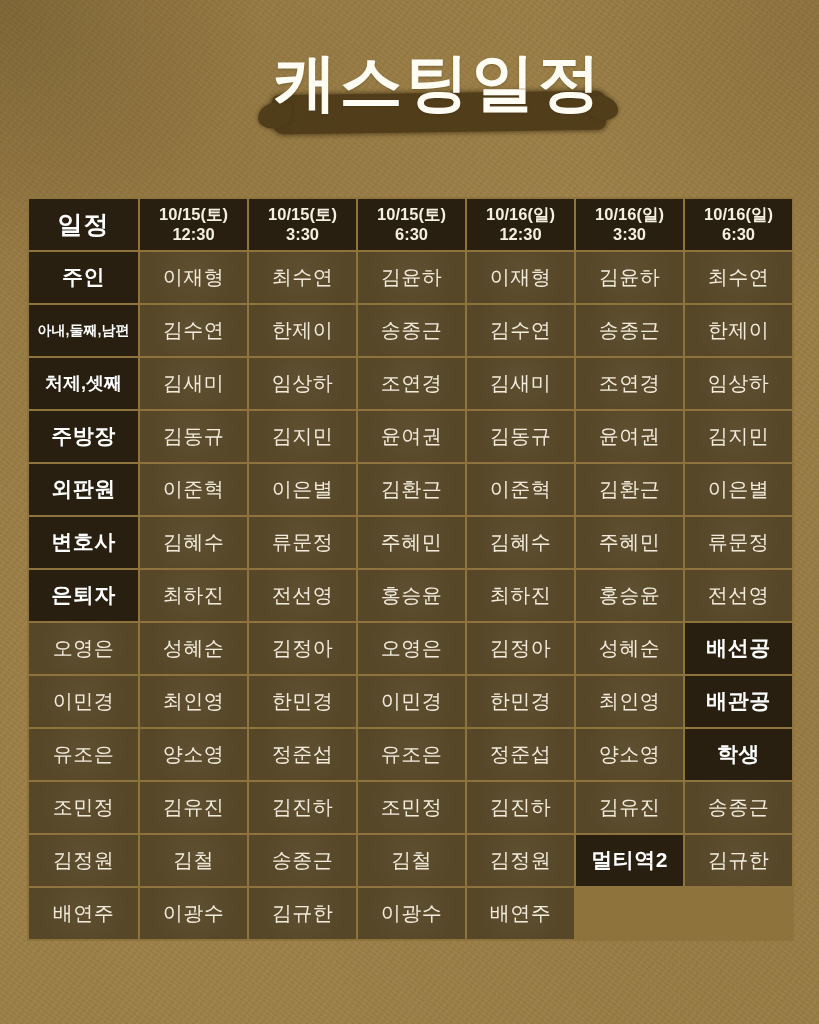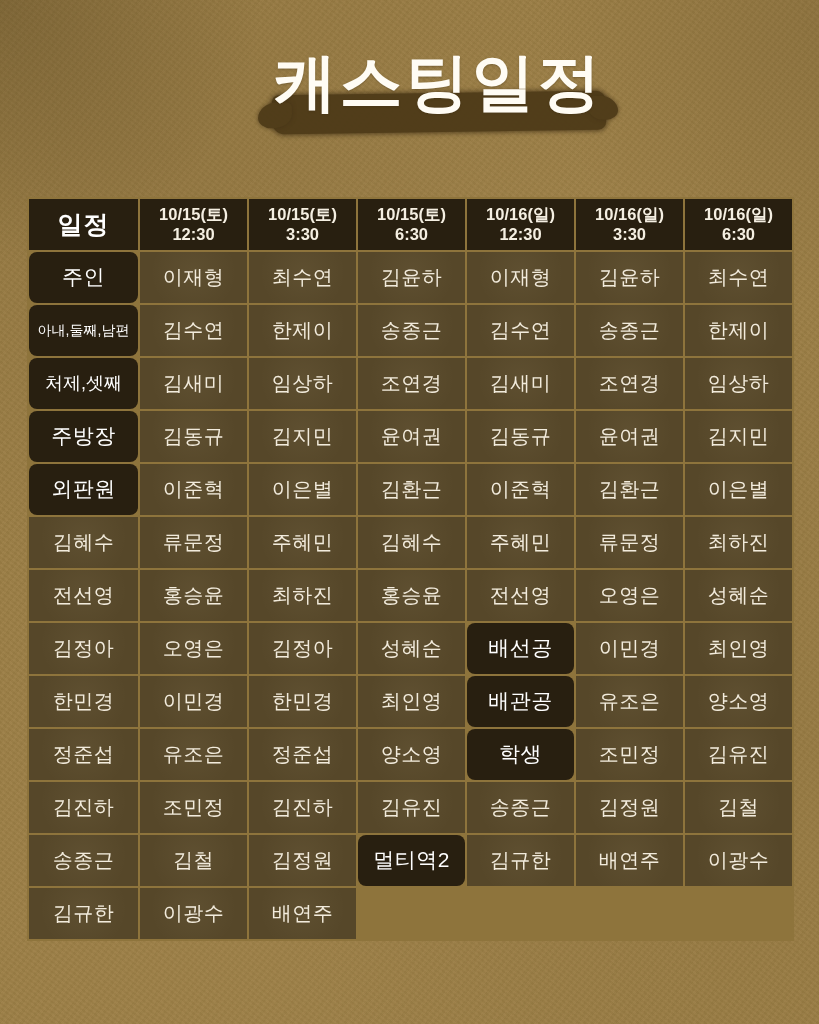--- a/index.html
+++ b/index.html
@@ -102,23 +102,22 @@
     text-align: center;
   }
   .head-cell {
     color: var(--header-text, #f5efe2);
     font-size: 16.5px;
     font-weight: bold;
   }
   .role-cell {
     color: #ffffff;
     font-size: 21px;
-    font-weight: normal;
+    font-weight: bold;
     letter-spacing: 0.5px;
-    border-radius: 8px;
   }
   .role-cell.sm { font-size: 18px; letter-spacing: 0; }
   .role-cell.xs { font-size: 14px; letter-spacing: 0; }
   .cast-cell {
     color: var(--name-text, #f2ebdc);
     font-size: 20px;
     letter-spacing: 0.5px;
   }
 </style>
 </head>
@@ -184,26 +183,28 @@
     <div class="cell data cast-cell">김동규</div>
     <div class="cell data cast-cell">윤여권</div>
     <div class="cell data cast-cell">김지민</div>
     <div class="cell dark role-cell">외판원</div>
     <div class="cell data cast-cell">이준혁</div>
     <div class="cell data cast-cell">이은별</div>
     <div class="cell data cast-cell">김환근</div>
     <div class="cell data cast-cell">이준혁</div>
     <div class="cell data cast-cell">김환근</div>
     <div class="cell data cast-cell">이은별</div>
+    <div class="cell dark role-cell">변호사</div>
     <div class="cell data cast-cell">김혜수</div>
     <div class="cell data cast-cell">류문정</div>
     <div class="cell data cast-cell">주혜민</div>
     <div class="cell data cast-cell">김혜수</div>
     <div class="cell data cast-cell">주혜민</div>
     <div class="cell data cast-cell">류문정</div>
+    <div class="cell dark role-cell">은퇴자</div>
     <div class="cell data cast-cell">최하진</div>
     <div class="cell data cast-cell">전선영</div>
     <div class="cell data cast-cell">홍승윤</div>
     <div class="cell data cast-cell">최하진</div>
     <div class="cell data cast-cell">홍승윤</div>
     <div class="cell data cast-cell">전선영</div>
     <div class="cell data cast-cell">오영은</div>
     <div class="cell data cast-cell">성혜순</div>
     <div class="cell data cast-cell">김정아</div>
     <div class="cell data cast-cell">오영은</div>

